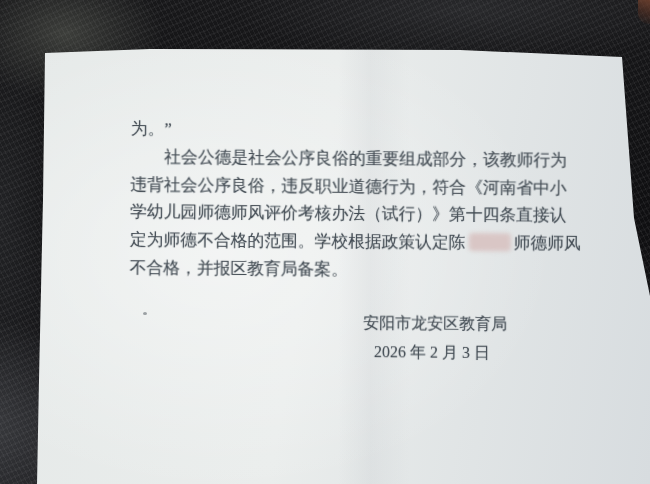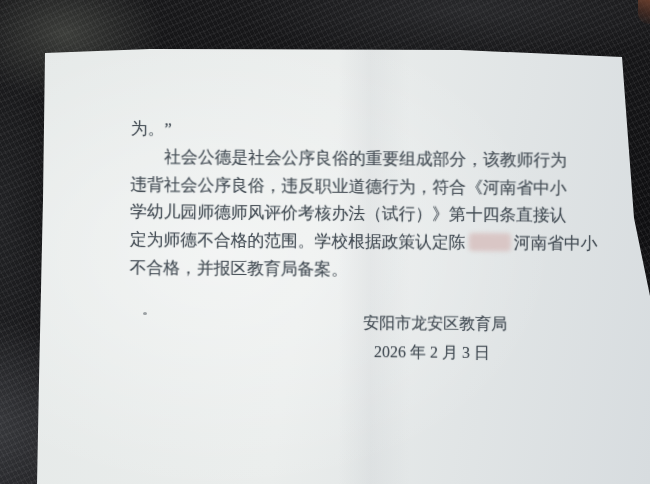--- a/index.html
+++ b/index.html
@@ -63,21 +63,21 @@
   <div class="leather"></div>
   <div class="wood-sliver"></div>
 
   <div class="paper" style="color: rgb(67, 76, 84);">
     <div class="doc-text">
       <div class="line">为。”</div>
       <div class="line">　　社会公德是社会公序良俗的重要组成部分，该教师行为</div>
       <div class="line">违背社会公序良俗，违反职业道德行为，符合《河南省中小</div>
       <div class="line">学幼儿园师德师风评价考核办法（试行）》第十四条直接认</div>
       <div class="line">
-        <span>定为师德不合格的范围。学校根据政策认定陈</span><span class="redaction" style="background-color: rgb(217, 198, 197);"></span><span>河南省中小</span>
+        <span>定为师德不合格的范围。学校根据政策认定陈</span><span class="redaction" style="background-color: rgb(217, 198, 197);"></span><span>师德师风</span>
       </div>
       <div class="line">不合格，并报区教育局备案。</div>
 
       <div class="signature">安阳市龙安区教育局</div>
       <div class="date">2026 年 2 月 3 日</div>
     </div>
     <div class="speck"></div>
   </div>
 </div>
 

